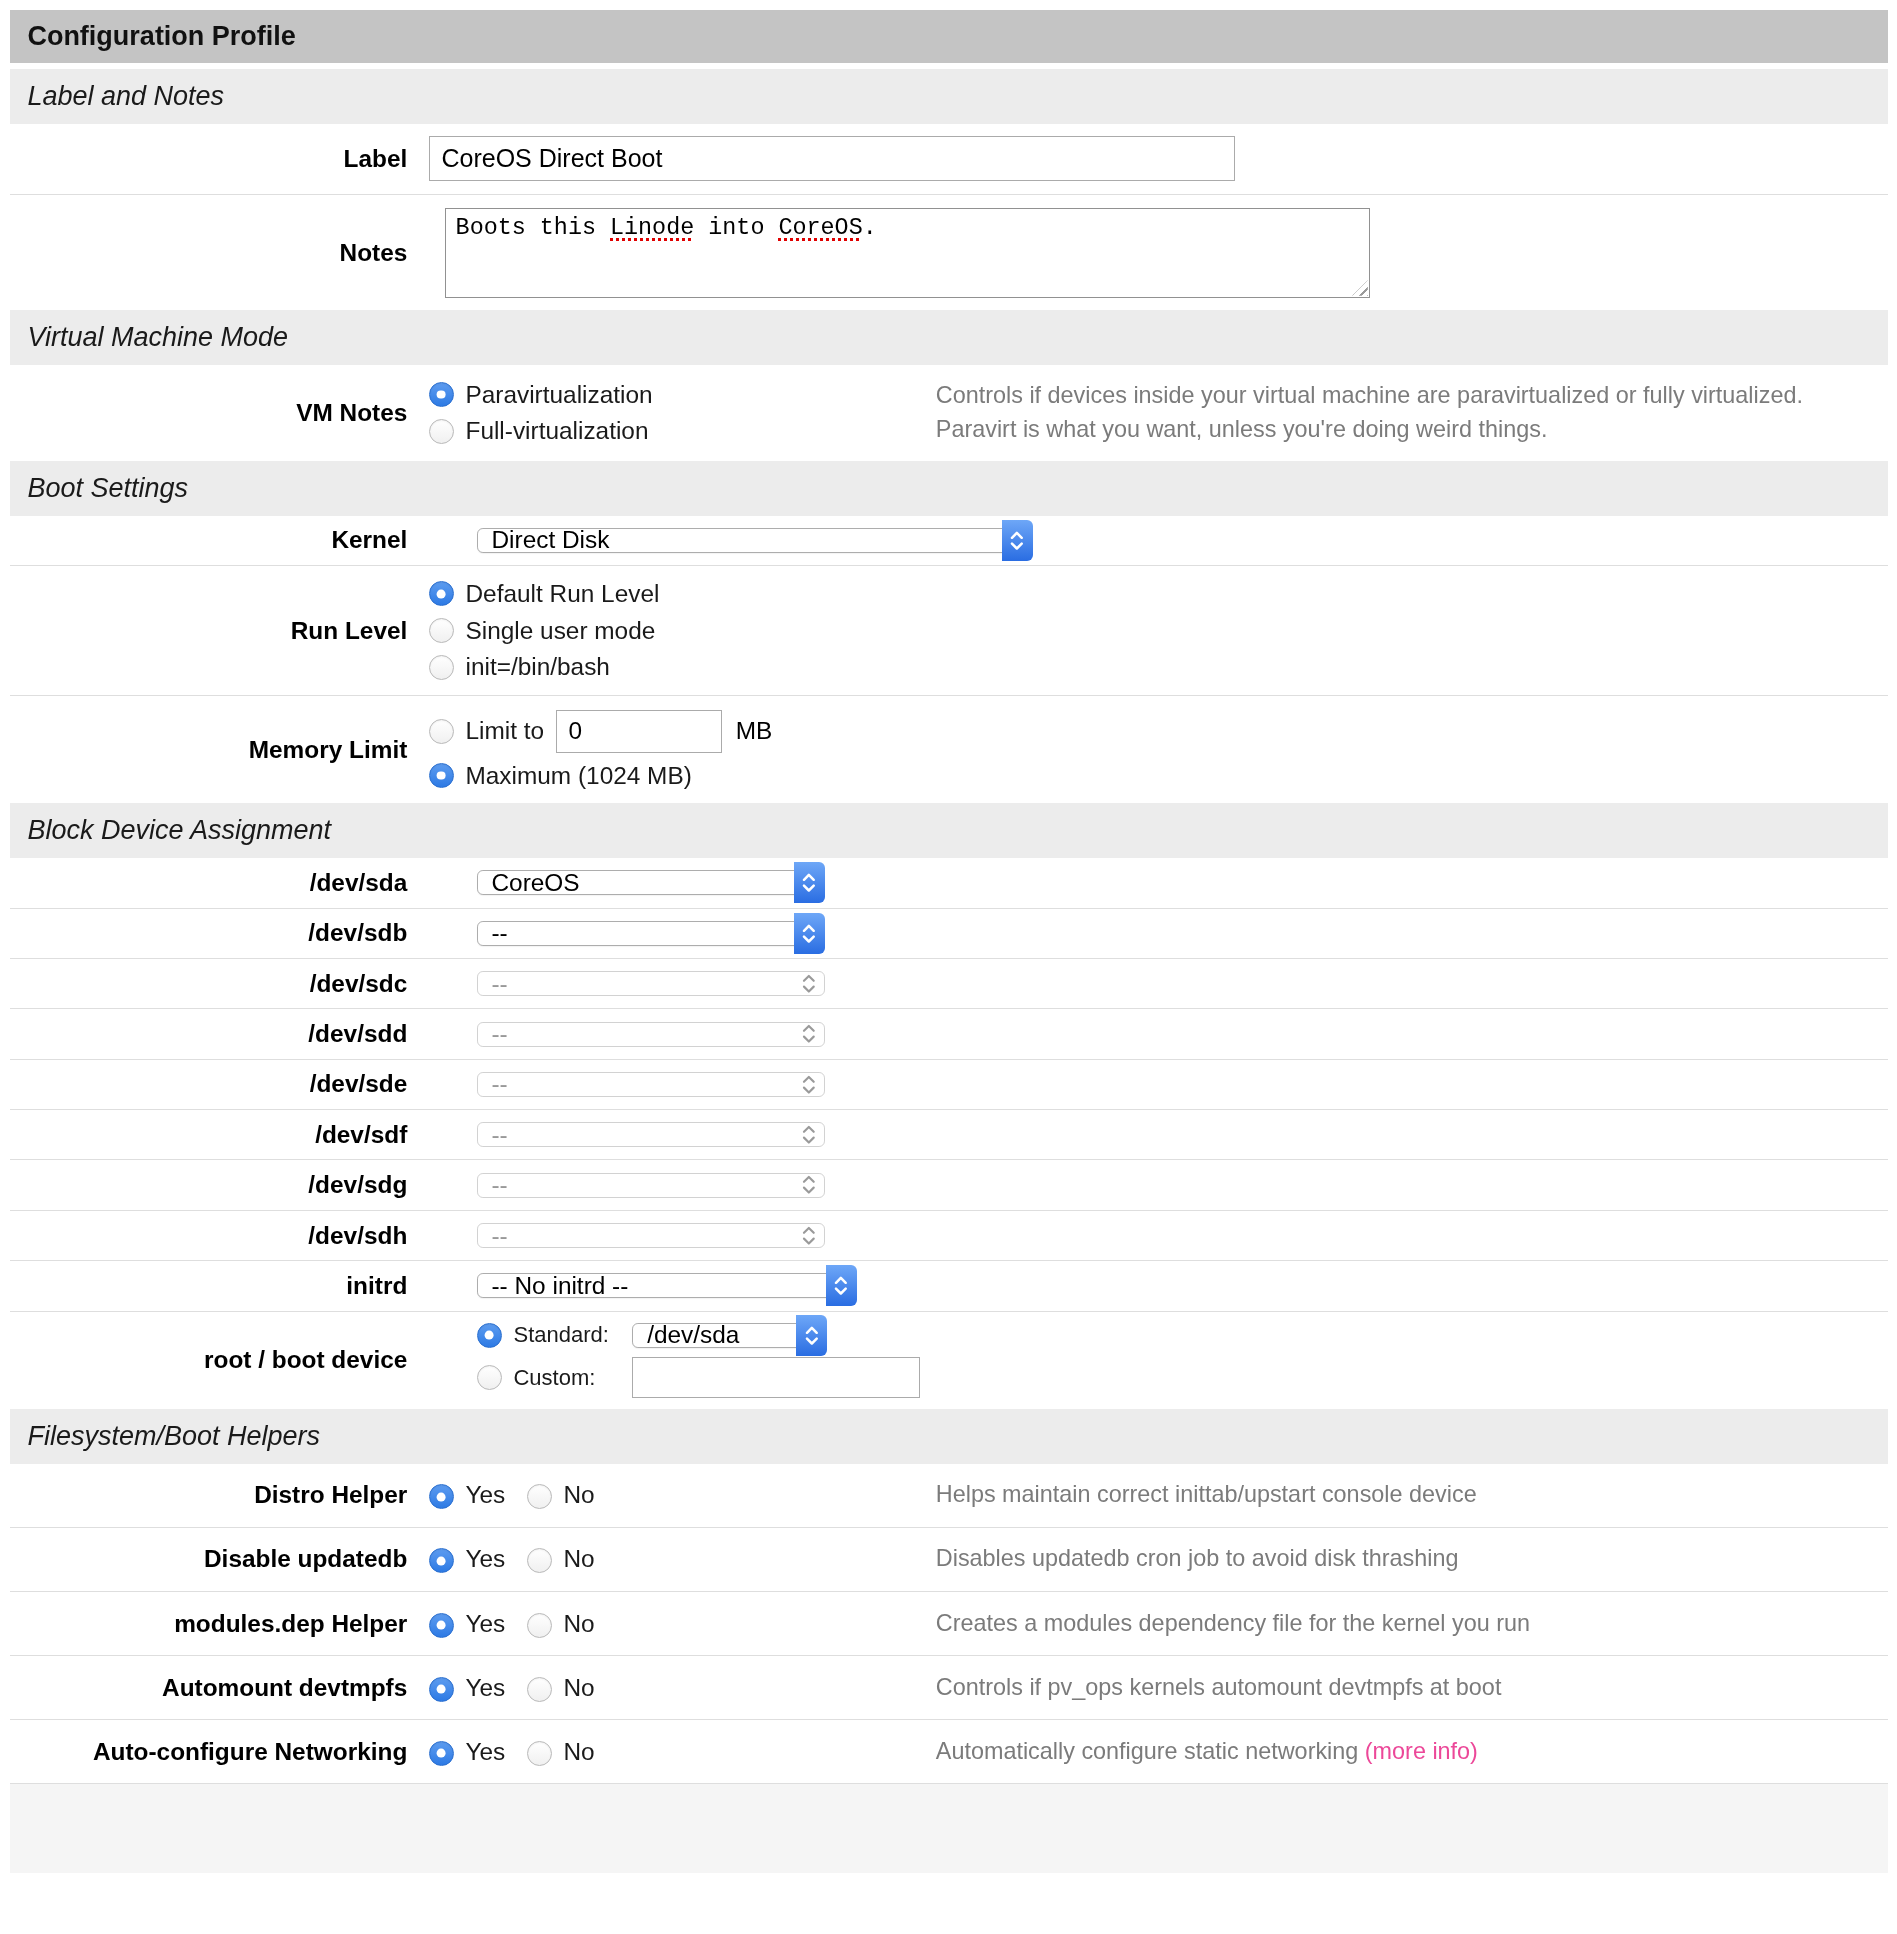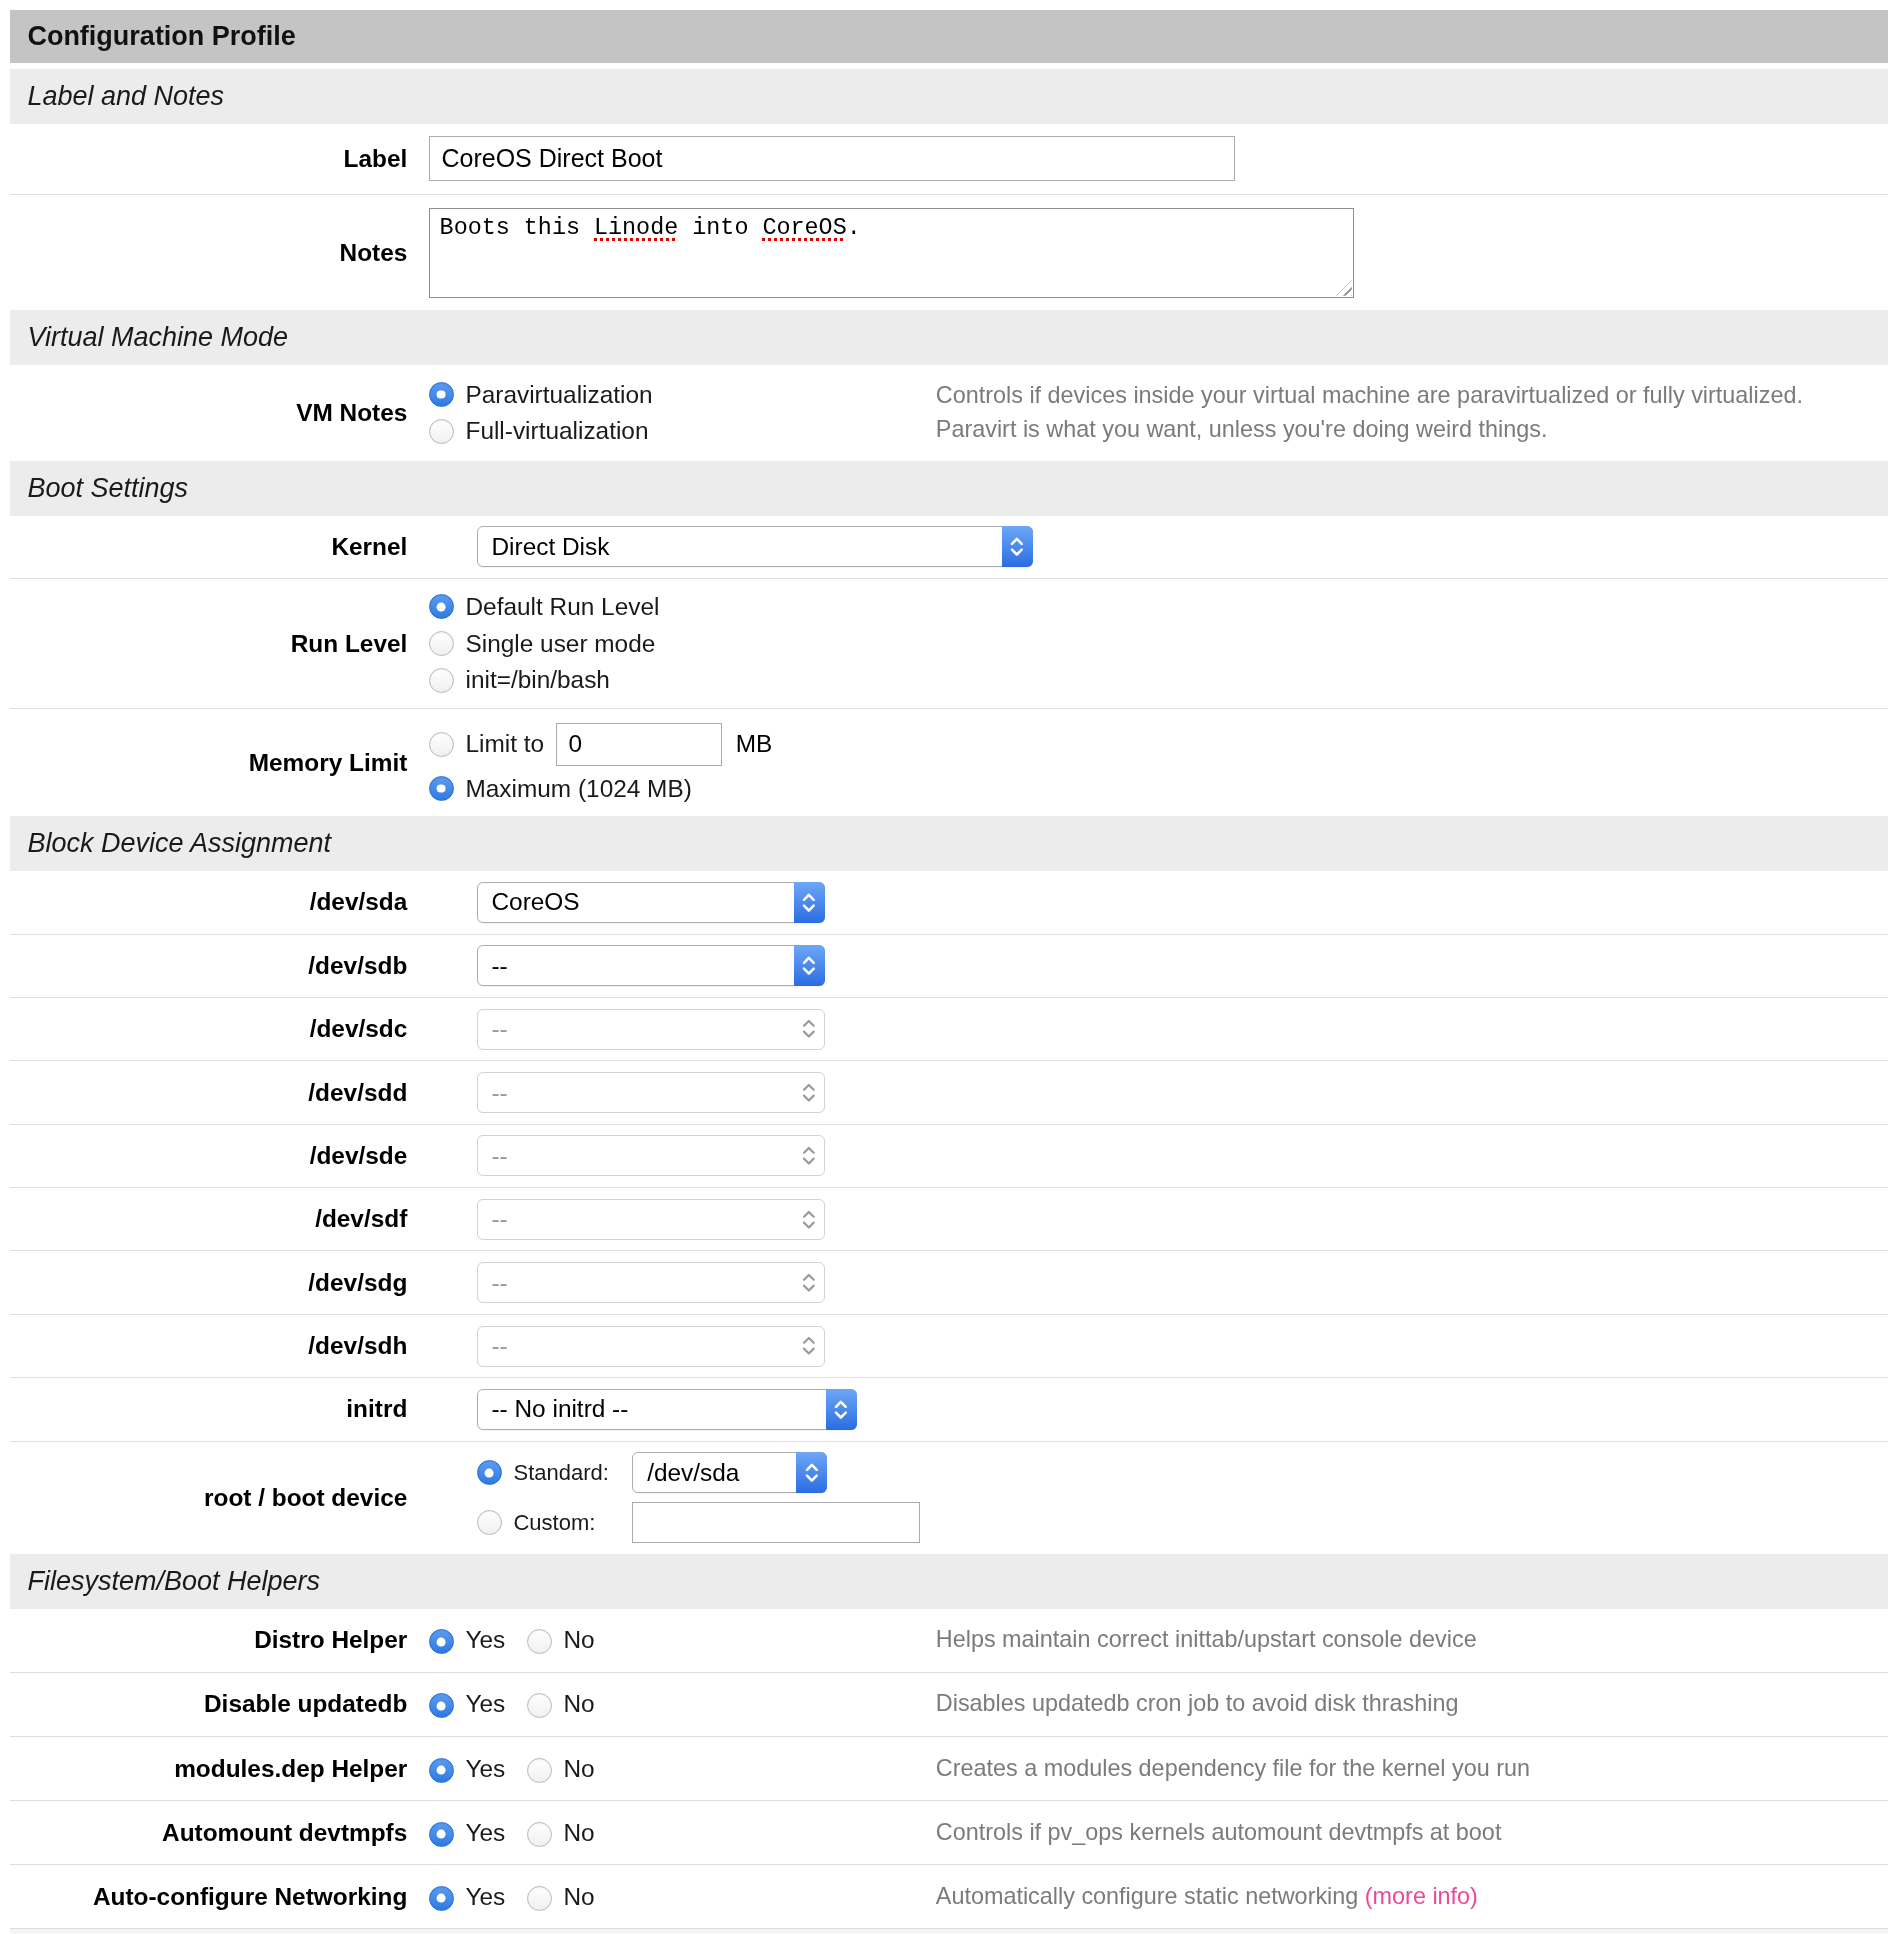--- a/index.html
+++ b/index.html
@@ -43,21 +43,21 @@
   .text-input {
     height: 45px; border: 1px solid #ababab; background: #fff;
     font-family: "Liberation Sans", sans-serif;
     font-size: 25px; padding: 0 11.7px; color: #000;
   }
   .notes-box {
     width: 925px; height: 90px;
     border: 1px solid #919191; background: #fff;
     font-family: "Liberation Mono", monospace;
     font-size: 23.4px; padding: 5.9px 9.8px;
-    position: relative; overflow: hidden;
+    position: relative; overflow: hidden; margin-left: 16px;
   }
   .squiggle { text-decoration: underline; text-decoration-style: dotted; text-decoration-color: #e00000; text-decoration-thickness: 2.9px; text-underline-offset: 3.9px; }
   .resize-grip {
     position: absolute; right: 1px; bottom: 1px; width: 15.6px; height: 15.6px;
     background: repeating-linear-gradient(135deg, transparent 0 3.9px, #9a9a9a 3.9px 5.9px);
     clip-path: polygon(100% 0, 100% 100%, 0 100%);
   }
 
   
   .opt-line { display: flex; align-items: center; }
@@ -75,21 +75,21 @@
   }
   .radio.checked::after {
     content: ""; position: absolute; left: 50%; top: 50%;
     width: 8.8px; height: 8.8px; border-radius: 50%; background: #fff;
     transform: translate(-50%, -50%);
   }
   .opt-text { font-size: 24.4px; color: #1a1a1a; }
 
   
   .sel {
-    height: 41px; background: #fff;
+    height: 25px; background: #fff;
     border: 1px solid #adadad; border-radius: 5.9px;
     display: flex; align-items: center;
     font-size: 24.4px; color: #000;
     position: relative;
     box-shadow: 0 1px 1px rgba(0,0,0,0.05);
   }
   .sel .sel-text { padding-left: 13.7px; flex: 1 1 auto; white-space: nowrap; overflow: hidden; }
   .sel .cap {
     flex: 0 0 31px; width: 31px; height: 41px; margin: -1px -1px -1px 0;
     border-radius: 0 5.9px 5.9px 0;

